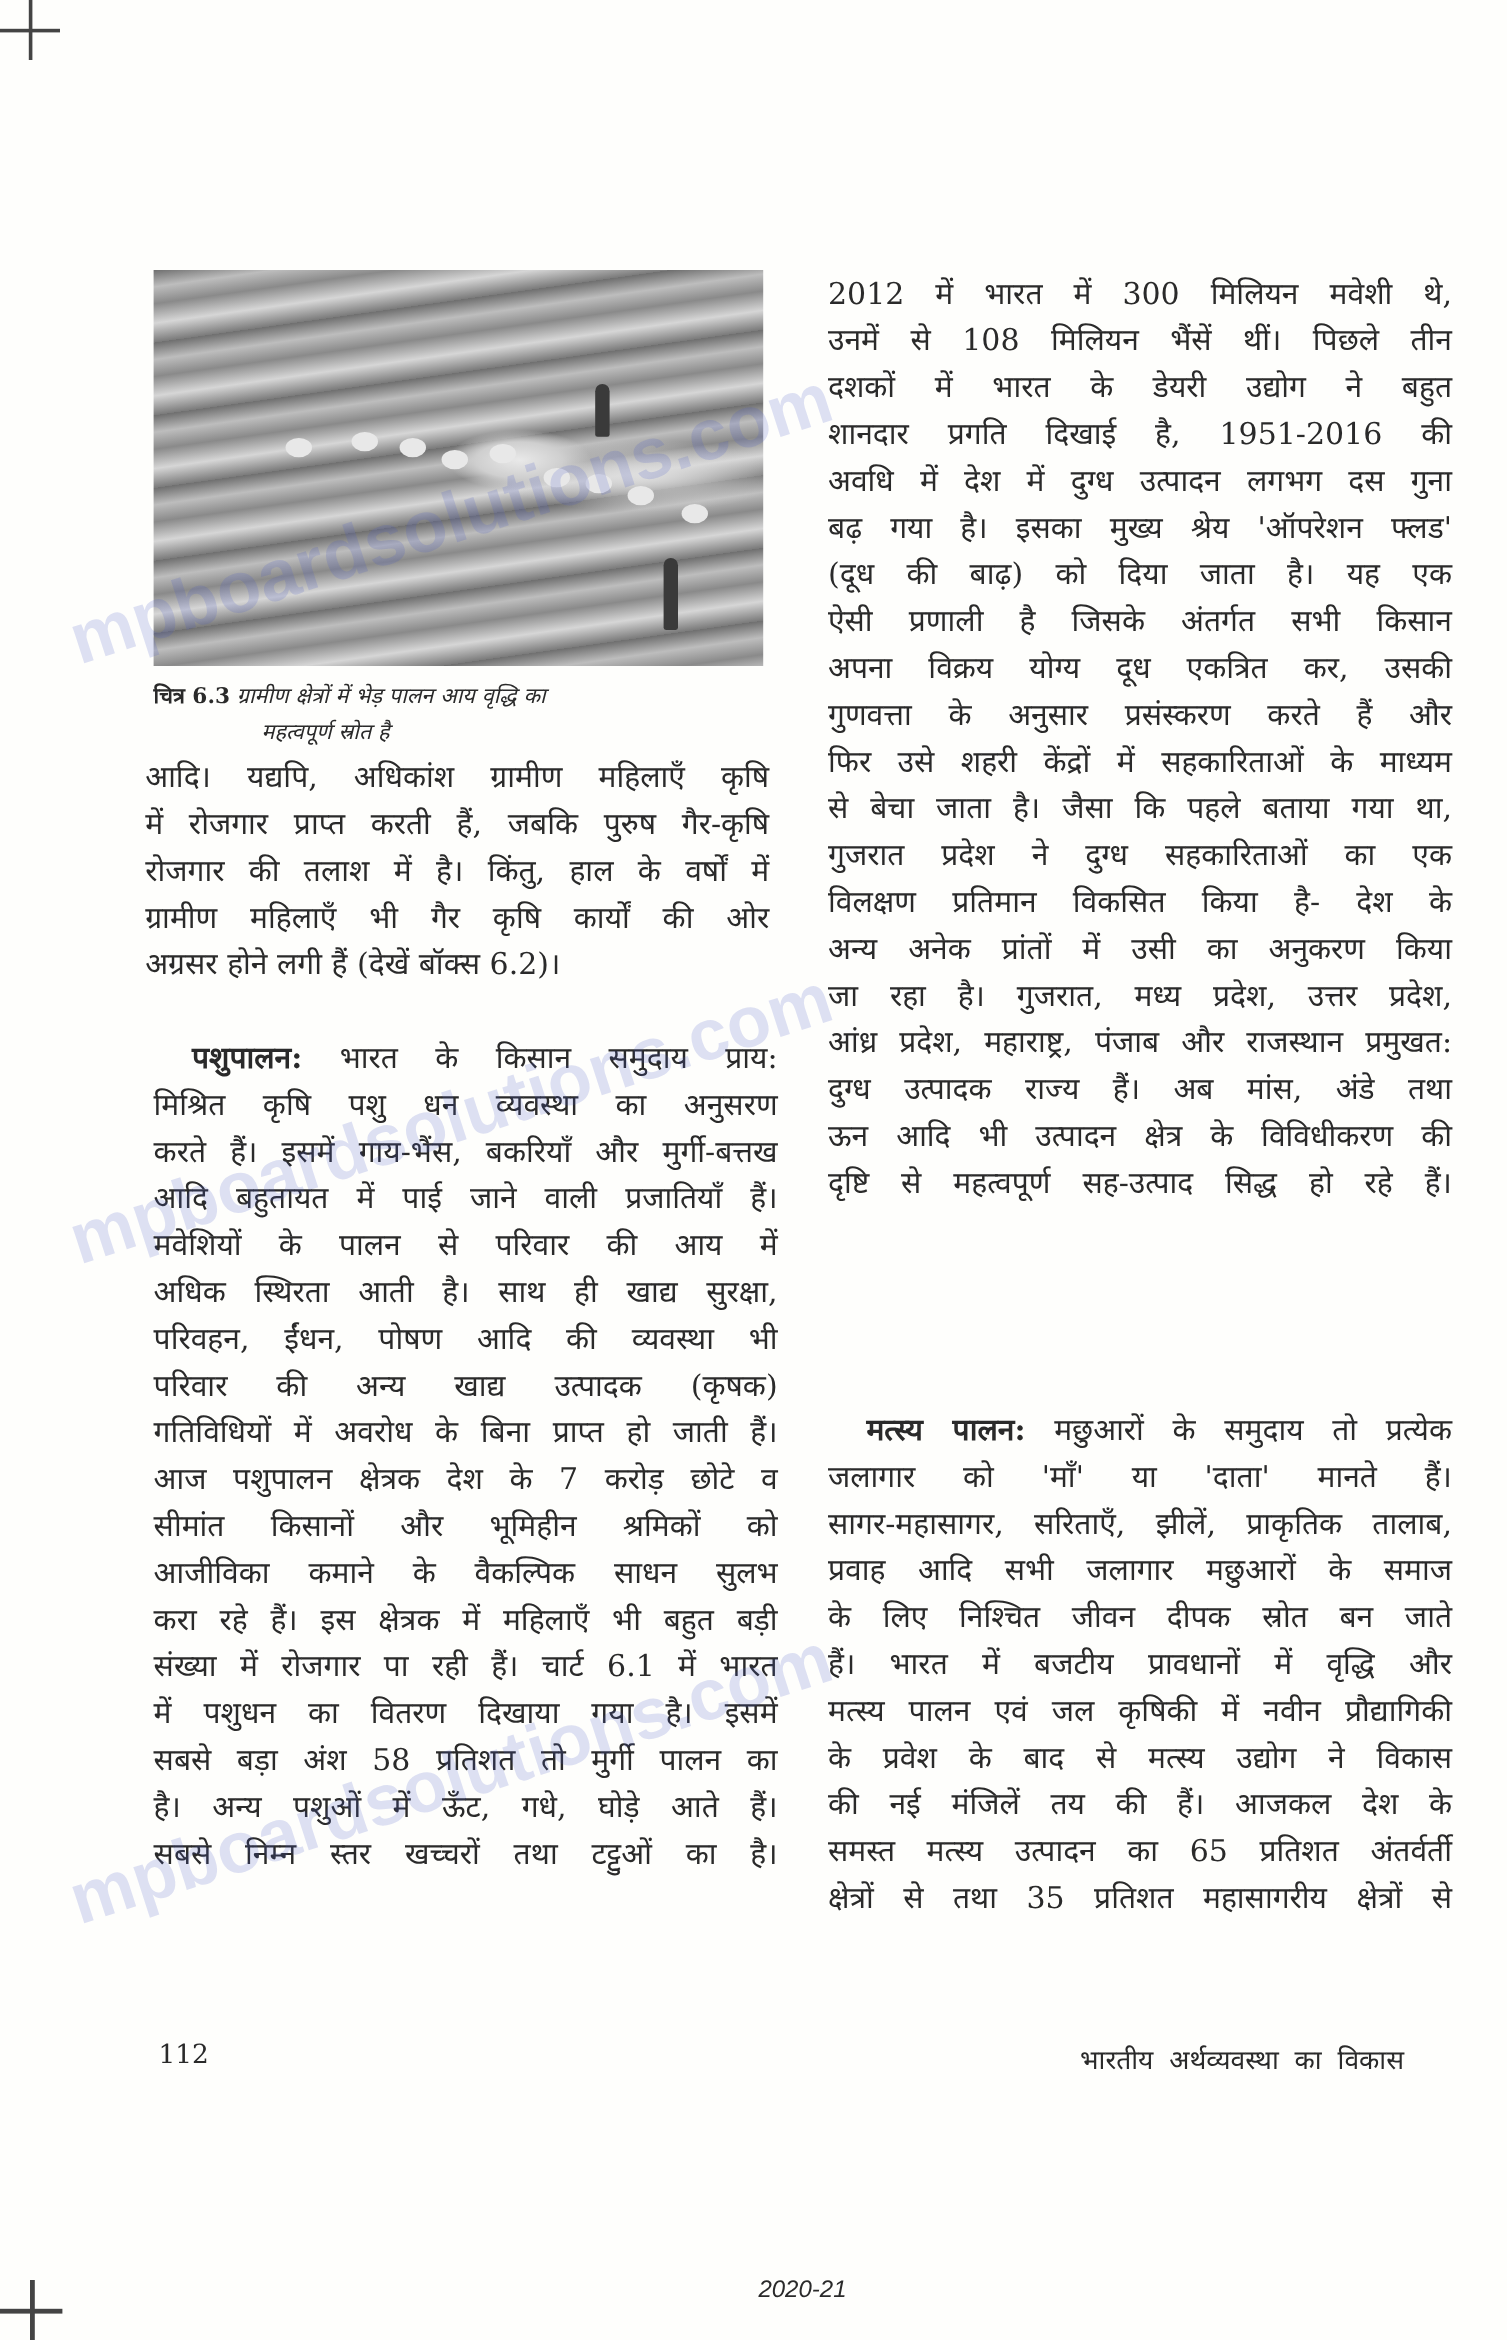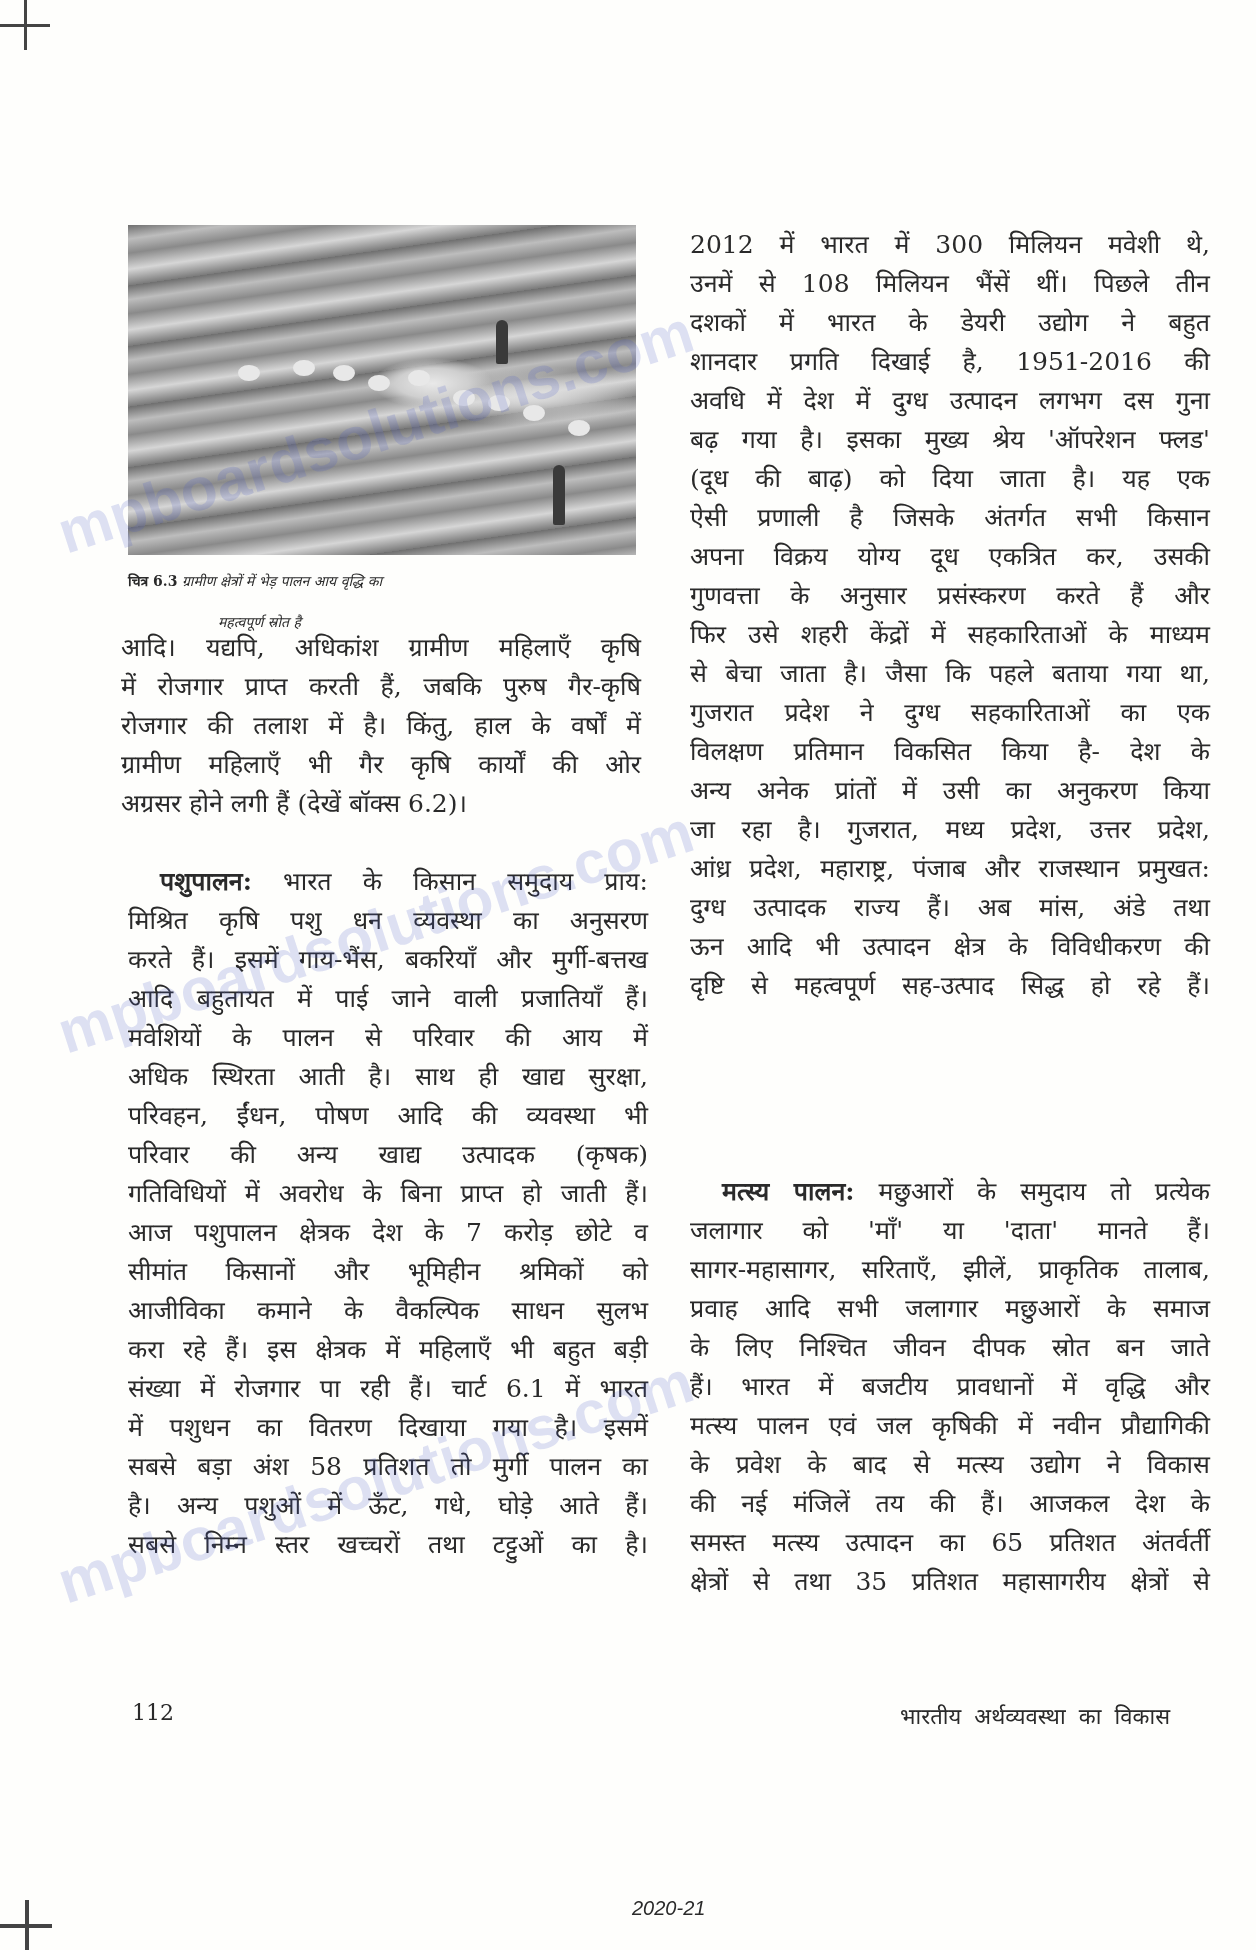--- a/index.html
+++ b/index.html
@@ -14,25 +14,25 @@
     background:
       radial-gradient(ellipse 60px 25px at 60% 48%, #e9e9e9 0%, #cfcfcf 60%, transparent 100%),
       radial-gradient(ellipse 120px 30px at 80% 52%, #dedede 0%, transparent 100%),
       repeating-linear-gradient(172deg, #6f6f6f 0px, #bdbdbd 14px, #8a8a8a 28px, #d6d6d6 44px, #7a7a7a 60px);
     filter:grayscale(1);
   }
   .photo .sheep { position:absolute; width:22px; height:16px; border-radius:50%; background:#e8e8e8; }
   .photo .figure { position:absolute; width:12px; height:44px; border-radius:6px 6px 2px 2px; background:#3a3a3a; }
   .caption {
     position:absolute; left:128px; top:566px; width:520px;
-    font-size:14px; line-height:30px;
+    font-size:18px; line-height:30px;
   }
   .caption .num { font-weight:bold; font-style:normal; }
   .caption .txt { font-style:italic; }
-  .caption .line2 { padding-left:90px; font-style:italic;margin-top:11px; }
+  .caption .line2 { padding-left:90px; font-style:italic; }
   .col {
     position:absolute; width:520px; font-size:25px; line-height:39px;
     text-align:justify; text-align-last:justify;
   }
   .col .line { display:block; text-align:justify; text-align-last:justify; white-space:nowrap; }
   .col .line.last { text-align-last:left; }
   .indent { padding-left:32px; }
   .bold { font-weight:bold; }
   #left-col { left:121px; top:628px; }
   #left-col-2 { left:128px; top:862px; }

